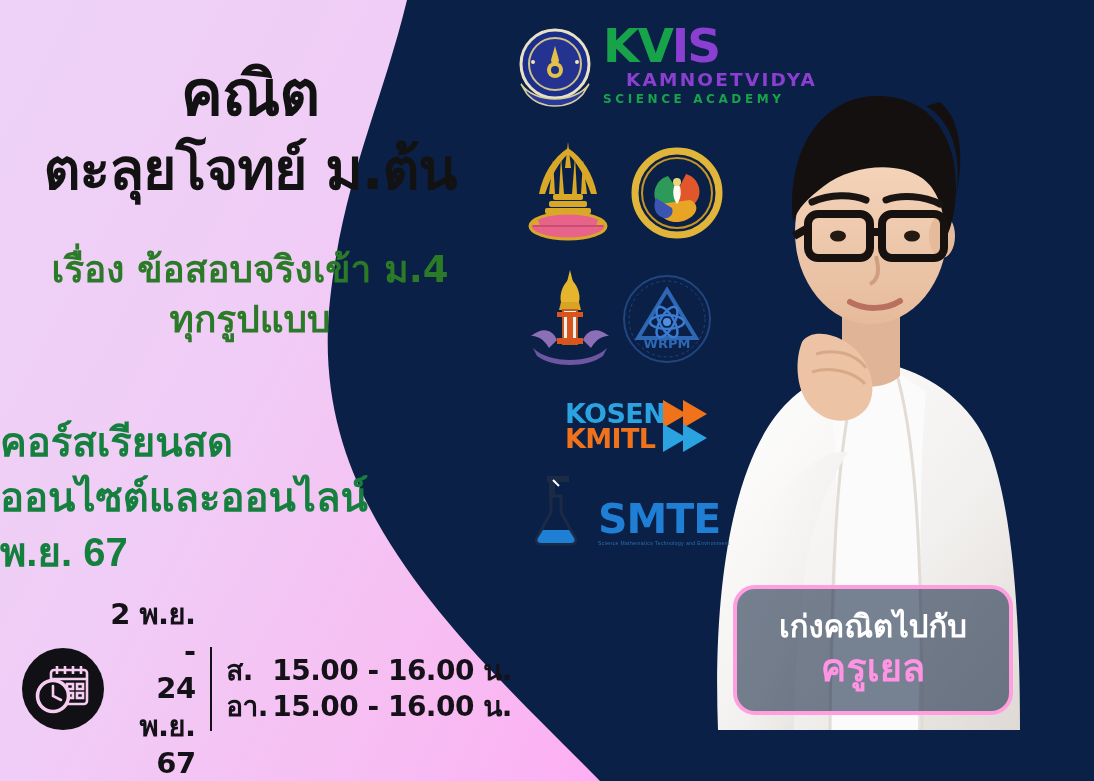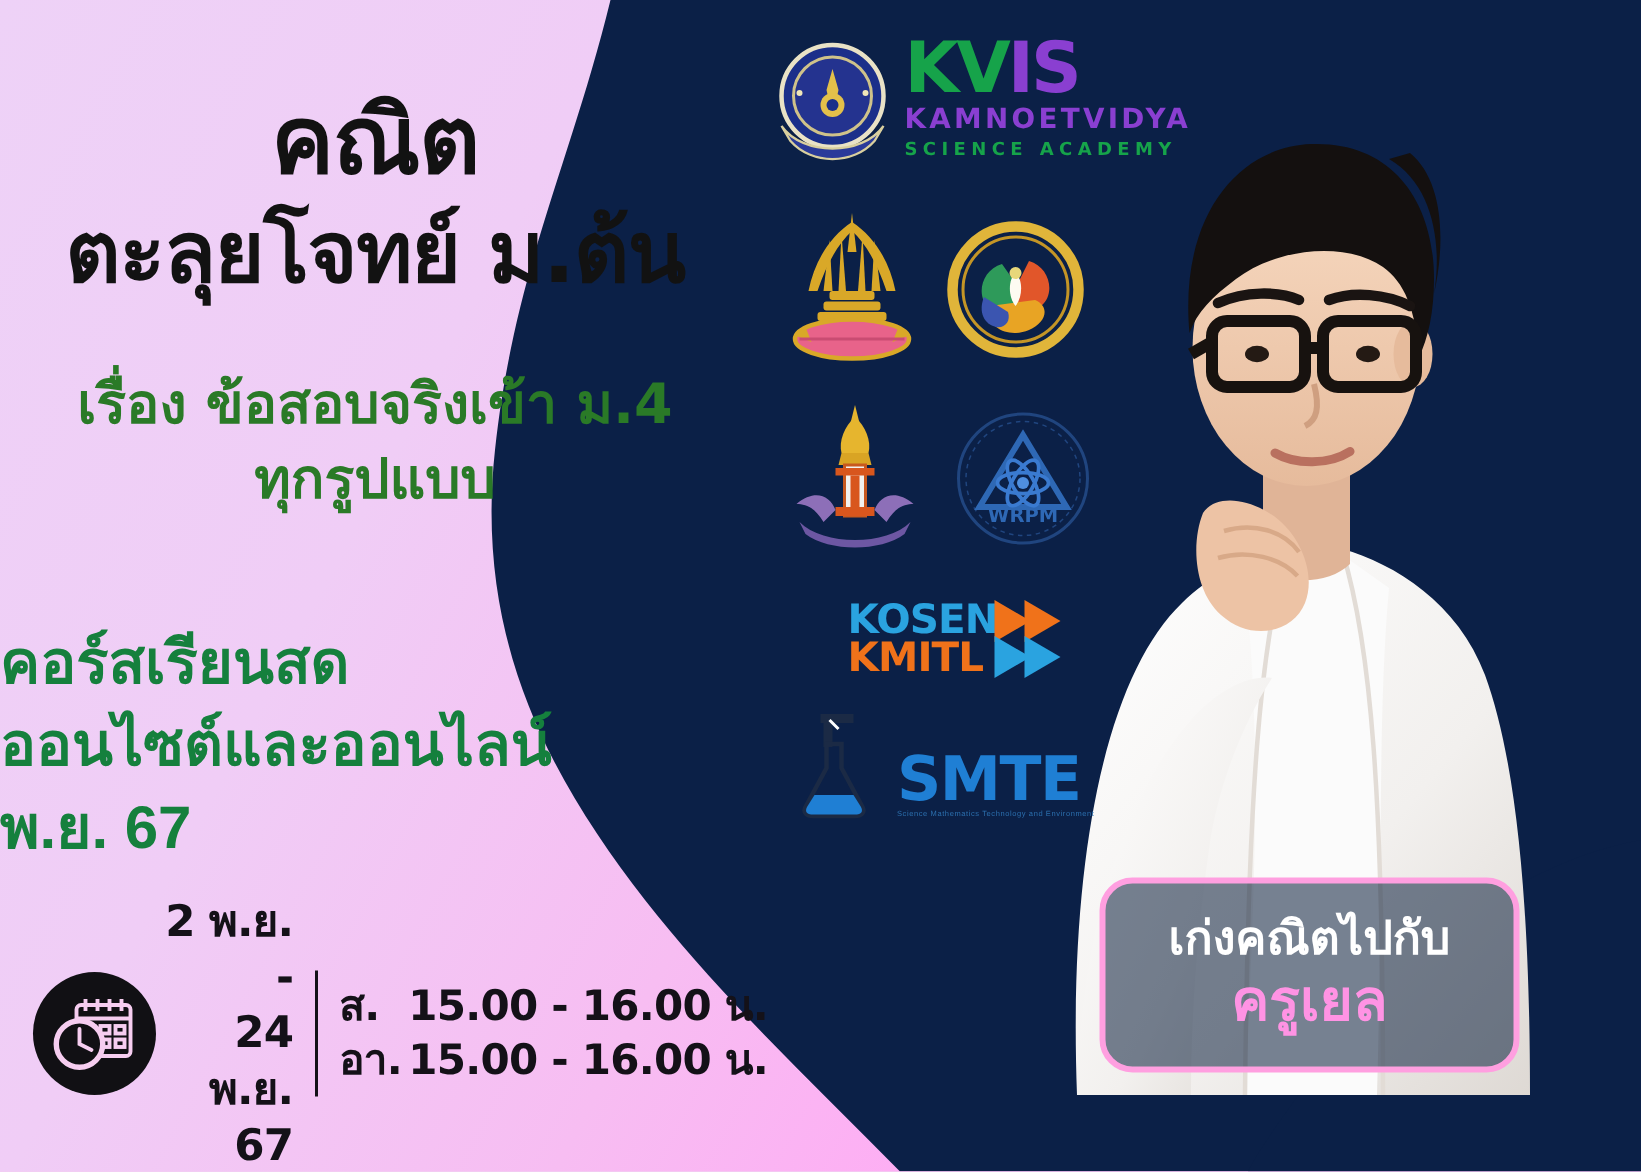--- a/index.html
+++ b/index.html
@@ -78,21 +78,21 @@
     letter-spacing:-0.5px; white-space:nowrap;
   }
   .times .day{ display:inline-block; width:46px; }
   
   .logos{ position:absolute; left:495px; top:0; width:300px; height:570px; z-index:5; }
   .logo-kvis{ position:absolute; left:10px; top:20px; display:flex; align-items:center; gap:12px; }
   .kvis-word{ line-height:1; }
   .kvis-main{ font-family:"DejaVu Sans", sans-serif; font-weight:bold; font-size:47px; letter-spacing:-2px; }
   .kvis-main .g{ color:#16a34a; }
   .kvis-main .p{ color:#8a3fd1; }
-  .kvis-sub1{ font-family:"DejaVu Sans", sans-serif; font-weight:bold; font-size:18.5px; color:#8a3fd1; letter-spacing:2.2px; margin-top:2px; }
+  .kvis-sub1{ font-family:"DejaVu Sans", sans-serif; font-weight:bold; font-size:18.5px; color:#8a3fd1; letter-spacing:2.2px; margin-top:2px;margin-left:23px; }
   .kvis-sub2{ font-family:"DejaVu Sans", sans-serif; font-weight:bold; font-size:12px; color:#16a34a; letter-spacing:3.6px; margin-top:3px; }
   .seal{ position:absolute; }
   .logo-kosen{ position:absolute; left:70px; top:398px; display:flex; align-items:center; }
   .kosen-txt{ line-height:0.94; font-family:"DejaVu Sans", sans-serif; font-weight:bold; font-size:27px; letter-spacing:-0.6px; }
   .kosen-txt .k1{ color:#2aa3e0; }
   .kosen-txt .k2{ color:#f0721a; }
   .logo-smte{ position:absolute; left:34px; top:472px; display:flex; align-items:flex-end; gap:15px; }
   .smte-txt{ font-family:"DejaVu Sans", sans-serif; font-weight:bold; font-size:41px; color:#1f7fd4; letter-spacing:-1px; line-height:1; }
   .smte-tag{ font-size:5px; color:#2b6fae; letter-spacing:0.4px; }
   
@@ -241,21 +241,21 @@
         <rect x="36" y="42" width="14" height="34" fill="#f3f1ee" stroke="#c8581e" stroke-width="2"></rect>
         <rect x="30" y="44" width="26" height="5" fill="#d8561d"></rect>
         <rect x="30" y="70" width="26" height="6" fill="#d8561d"></rect>
         <rect x="40" y="49" width="6" height="21" fill="#d8561d"></rect>
         <path d="M4,68 C16,58 26,62 30,72 L22,80 C16,70 10,68 4,68 Z" fill="#8d6fb8"></path>
         <path d="M82,68 C70,58 60,62 56,72 L64,80 C70,70 76,68 82,68 Z" fill="#8d6fb8"></path>
         <path d="M6,80 C22,96 64,96 80,80 L76,88 C60,100 26,100 10,88 Z" fill="#6d57a3"></path>
       </svg>
     </div>
 
-    <div class="seal" style="left:140px; top:272px;">
+    <div class="seal" style="left:125px; top:272px;">
       <svg width="94" height="94" viewBox="0 0 94 94">
         <circle cx="47" cy="47" r="43" fill="none" stroke="#20457f" stroke-width="2"></circle>
         <circle cx="47" cy="47" r="38" fill="none" stroke="#20457f" stroke-width="1" stroke-dasharray="3 3"></circle>
         <path d="M47,18 L76,66 L18,66 Z" fill="none" stroke="#2e68b5" stroke-width="4"></path>
         <ellipse cx="47" cy="50" rx="17" ry="7" fill="none" stroke="#3a7ad0" stroke-width="2.5"></ellipse>
         <ellipse cx="47" cy="50" rx="17" ry="7" fill="none" stroke="#3a7ad0" stroke-width="2.5" transform="rotate(60 47 50)"></ellipse>
         <ellipse cx="47" cy="50" rx="17" ry="7" fill="none" stroke="#3a7ad0" stroke-width="2.5" transform="rotate(-60 47 50)"></ellipse>
         <circle cx="47" cy="50" r="4" fill="#4f8fe0"></circle>
         <text x="47" y="76" font-family="DejaVu Sans, sans-serif" font-size="13" font-weight="bold" fill="#2e68b5" text-anchor="middle">WRPM</text>
       </svg>

